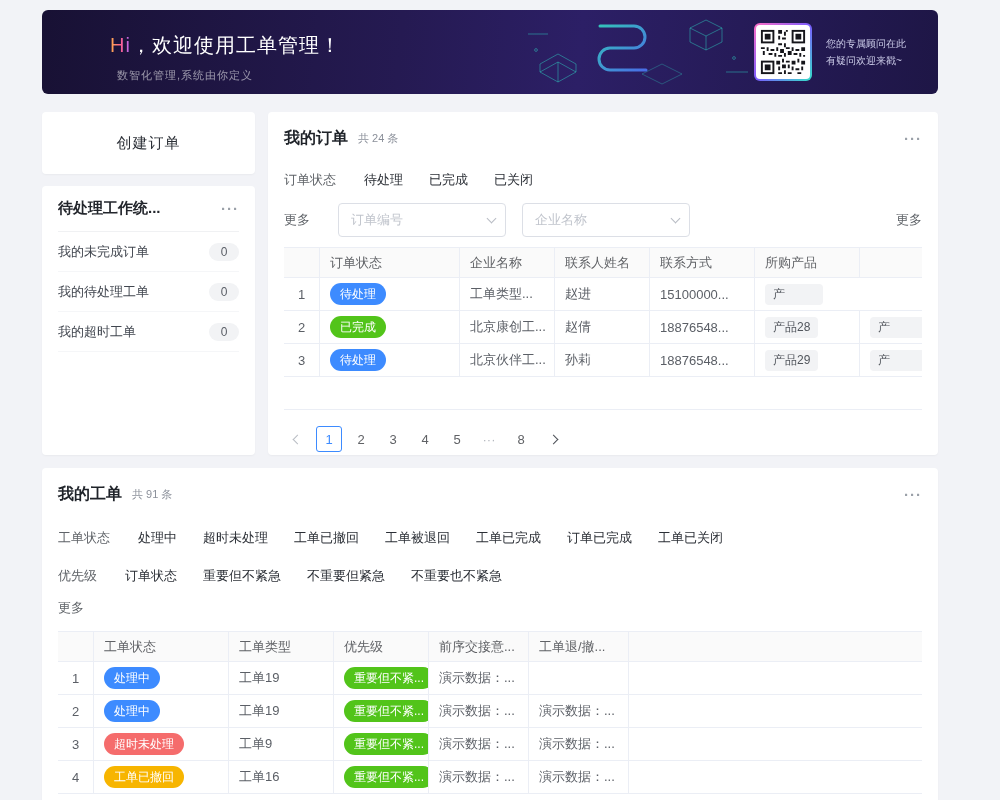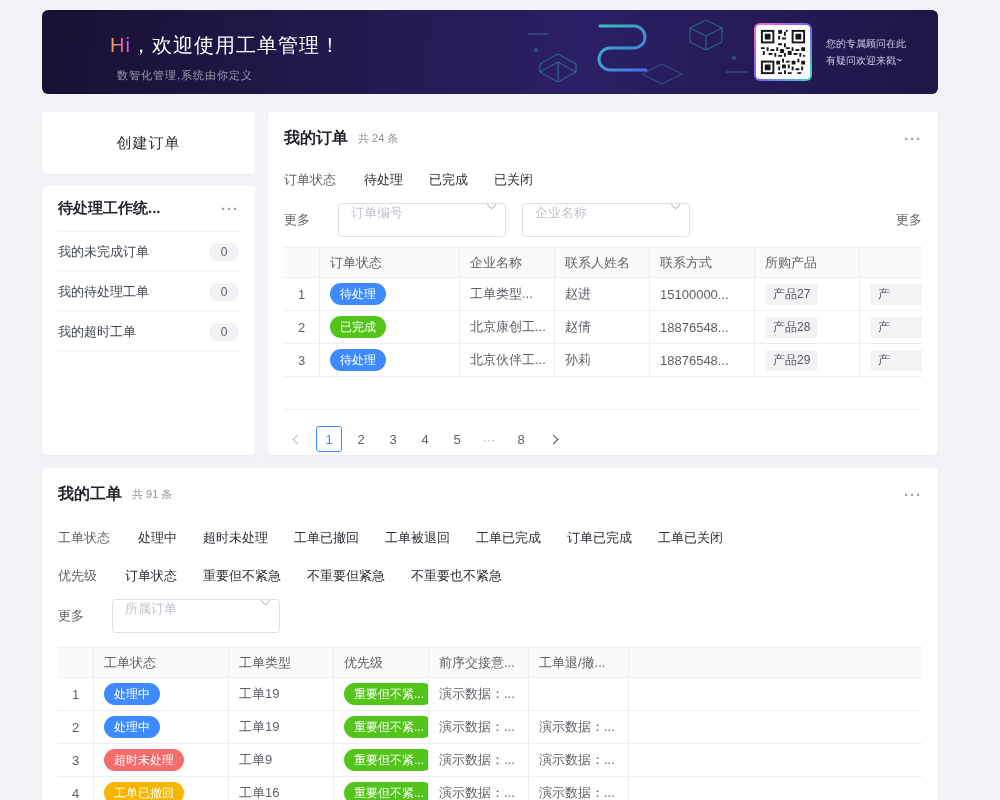--- a/index.html
+++ b/index.html
@@ -46,21 +46,21 @@
   
   .panel-head{display:flex;align-items:center}
   .panel-title{font-size:16px;font-weight:bold;color:#1f2329}
   .panel-count{font-size:11px;color:#8b909a;margin-left:10px}
   .dots-icon{margin-left:auto;color:#9aa0a8;font-size:15px;font-weight:bold;letter-spacing:1px;cursor:pointer;line-height:1}
   .filter-row{display:flex;align-items:center;margin-top:22px;white-space:nowrap}
   .filter-label{color:#5f6368;margin-right:28px}
   .filter-opt{color:#2b2f36;font-weight:500;margin-right:26px;cursor:pointer}
   .select-row{display:flex;align-items:center;margin-top:14px}
   .select{width:168px;height:34px;border:1px solid #dcdfe6;border-radius:4px;background:#fff;
-    display:flex;align-items:flex-start;padding:0 10px 0 12px;margin-right:16px;cursor:pointer}
+    display:flex;align-items:center;padding:0 10px 0 12px;margin-right:16px;cursor:pointer}
   .select .ph{color:#c0c4cc;flex:1;overflow:hidden;white-space:nowrap}
   .chev{width:7px;height:7px;border-right:1.5px solid #b8bcc4;border-bottom:1.5px solid #b8bcc4;transform:rotate(45deg);margin-top:-3px;flex:none}
   .more-link{margin-left:auto;color:#5f6368;cursor:pointer}
 
   
   .table{margin-top:10px;border-top:1px solid #ebeef5}
   .t-head,.t-row{display:flex;align-items:stretch;border-bottom:1px solid #ebeef5}
   .t-head{background:#fafafa;height:30px}
   .t-row{height:33px;background:#fff}
   .t-row.filler{height:33px}
@@ -224,23 +224,20 @@
     </div>
 
     <div class="t-row">
       <div class="td c0 cidx">1</div>
       <div class="td c1">
           <span class="badge" data-color="blue">待处理</span>
         </div>
       <div class="td c2">工单类型...</div>
       <div class="td c3">赵进</div>
       <div class="td c4">15100000...</div>
-      <div class="td c5">
-          <span class="tag">产品27</span>
-        </div>
       <div class="td c6">
           <span class="tag tag-cut">产</span>
         </div>
     </div>
 
     <div class="t-row">
       <div class="td c0 cidx">2</div>
       <div class="td c1">
           <span class="badge" data-color="green">已完成</span>
         </div>
@@ -312,24 +309,20 @@
   <div class="filter-row second">
     <span class="filter-label">优先级</span>
     <span class="filter-opt">订单状态</span>
     <span class="filter-opt">重要但不紧急</span>
     <span class="filter-opt">不重要但紧急</span>
     <span class="filter-opt">不重要也不紧急</span>
   </div>
 
   <div class="select-row">
     <span class="filter-label">更多</span>
-    <div class="select">
-      <span class="ph">所属订单</span>
-      <span class="chev"></span>
-    </div>
   </div>
 
   <div class="table">
     <div class="t-head">
       <div class="th k0 cidx"></div>
       <div class="th k1">工单状态</div>
       <div class="th k2">工单类型</div>
       <div class="th k3">优先级</div>
       <div class="th k4">前序交接意...</div>
       <div class="th k5">工单退/撤...</div>

